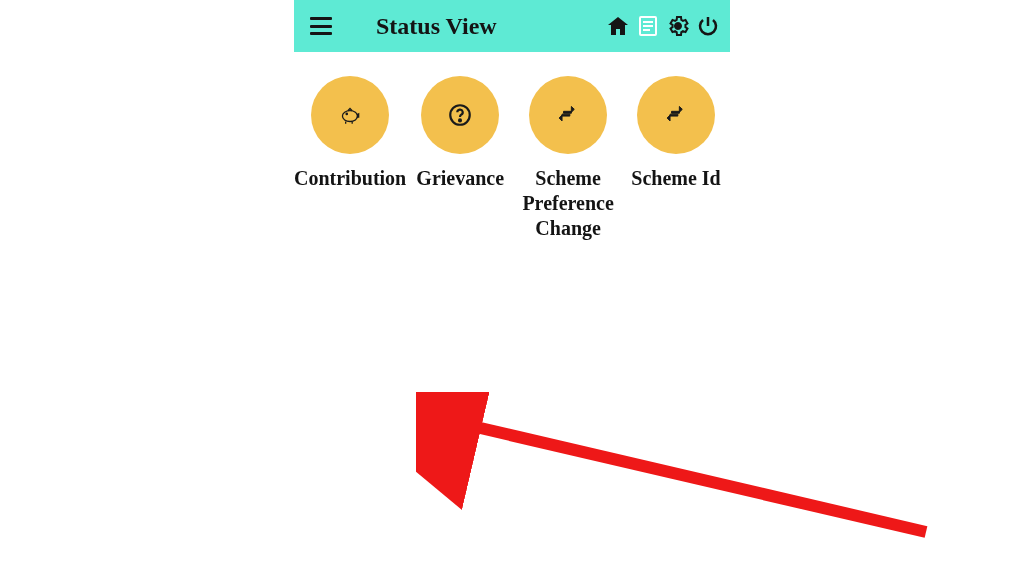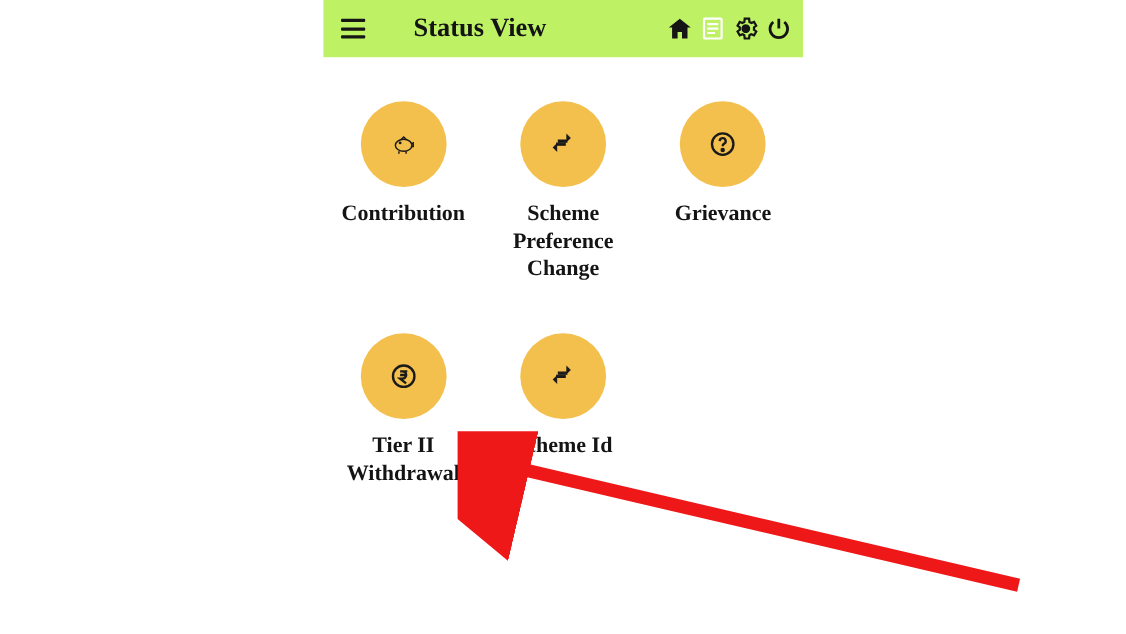--- a/index.html
+++ b/index.html
@@ -14,21 +14,21 @@
   }
   .app {
     width: 436px;
     margin-left: 294px;
     background: #ffffff;
     position: relative;
   }
   .header {
     width: 100%;
     height: 52px;
-    background: #bef264;
+    background: #5eead4;
     display: flex;
     align-items: center;
     padding: 0 10px;
     position: relative;
   }
   .hamburger {
     width: 22px;
     height: 18px;
     display: flex;
     flex-direction: column;
@@ -49,23 +49,23 @@
     margin-left: 44px;
   }
   .header-icons {
     display: flex;
     align-items: center;
     gap: 6px;
   }
   .hi { width: 24px; height: 24px; display: inline-flex; align-items: center; justify-content: center; }
   .hi svg { width: 24px; height: 24px; }
   .grid-wrap {
-    padding-top: 40px;
+    padding-top: 24px;
     display: grid;
-    grid-template-columns: 1fr 1fr 1fr;
+    grid-template-columns: 1fr 1fr 1fr 1fr;
     column-gap: 0px;
     row-gap: 46px;
   }
   .menu-item {
     display: flex;
     flex-direction: column;
     align-items: center;
     cursor: pointer;
   }
   .circle {
@@ -147,48 +147,39 @@
           <path d="M8 18 L8 20 M14 18 L14 20"></path>
           <circle cx="9" cy="11" r="0.6" fill="#3b3b3b"></circle>
           <path d="M10 8 L12 6 L14 8"></path>
         </svg>
       </div>
       <div class="menu-label">Contribution</div>
     </div>
 
     <div class="menu-item">
       <div class="circle">
-        <svg viewBox="0 0 24 24" fill="#1a1a1a">
-          <path d="M5 10 L13 10 L13 8 L5 8 Z M5 9 L2 12 L5 15 Z" transform="translate(2,4) scale(0.9)"></path>
-          <path d="M19 14 L11 14 L11 16 L19 16 Z M19 15 L22 12 L19 9 Z" transform="translate(-2,-4) scale(0.9)"></path>
-        </svg>
-      </div>
-      <div class="menu-label">Scheme Preference Change</div>
-    </div>
-
-    <div class="menu-item">
-      <div class="circle">
         <svg viewBox="0 0 24 24" fill="none" stroke="#1a1a1a" stroke-width="2">
           <circle cx="12" cy="12" r="9"></circle>
           <path d="M9.5 9.5 a2.5 2.5 0 1 1 3.5 2.3 c-1 .5-1 1.2-1 2"></path>
           <circle cx="12" cy="17" r="0.9" fill="#1a1a1a"></circle>
         </svg>
       </div>
       <div class="menu-label">Grievance</div>
     </div>
 
     <div class="menu-item">
       <div class="circle">
-        <svg viewBox="0 0 24 24" fill="none" stroke="#1a1a1a" stroke-width="2">
-          <circle cx="12" cy="12" r="9"></circle>
-          <path d="M9 8 L15 8 M9 11 L15 11 M11 8 a3 3 0 0 1 0 6 L9 14 L14 18"></path>
-        </svg>
-      </div>
-      <div class="menu-label">Tier II Withdrawal</div>
-    </div>
+        <svg viewBox="0 0 24 24" fill="#1a1a1a">
+          <path d="M5 10 L13 10 L13 8 L5 8 Z M5 9 L2 12 L5 15 Z" transform="translate(2,4) scale(0.9)"></path>
+          <path d="M19 14 L11 14 L11 16 L19 16 Z M19 15 L22 12 L19 9 Z" transform="translate(-2,-4) scale(0.9)"></path>
+        </svg>
+      </div>
+      <div class="menu-label">Scheme Preference Change</div>
+    </div>
+
 
     <div class="menu-item">
       <div class="circle">
         <svg viewBox="0 0 24 24" fill="#1a1a1a">
           <path d="M5 10 L13 10 L13 8 L5 8 Z M5 9 L2 12 L5 15 Z" transform="translate(2,4) scale(0.9)"></path>
           <path d="M19 14 L11 14 L11 16 L19 16 Z M19 15 L22 12 L19 9 Z" transform="translate(-2,-4) scale(0.9)"></path>
         </svg>
       </div>
       <div class="menu-label">Scheme Id</div>
     </div>

